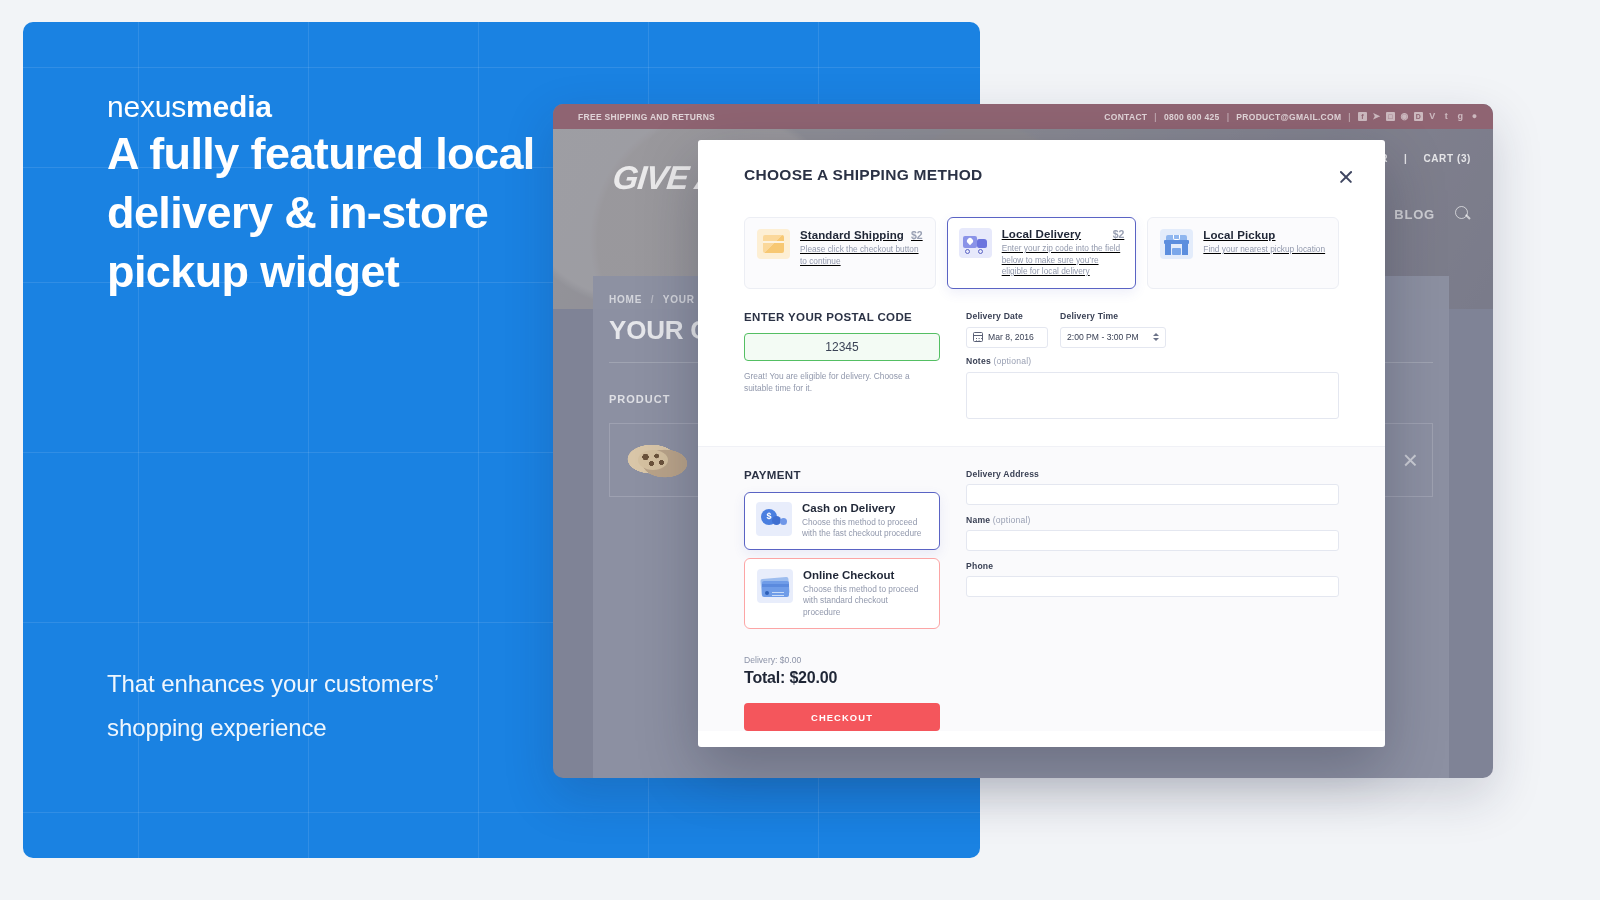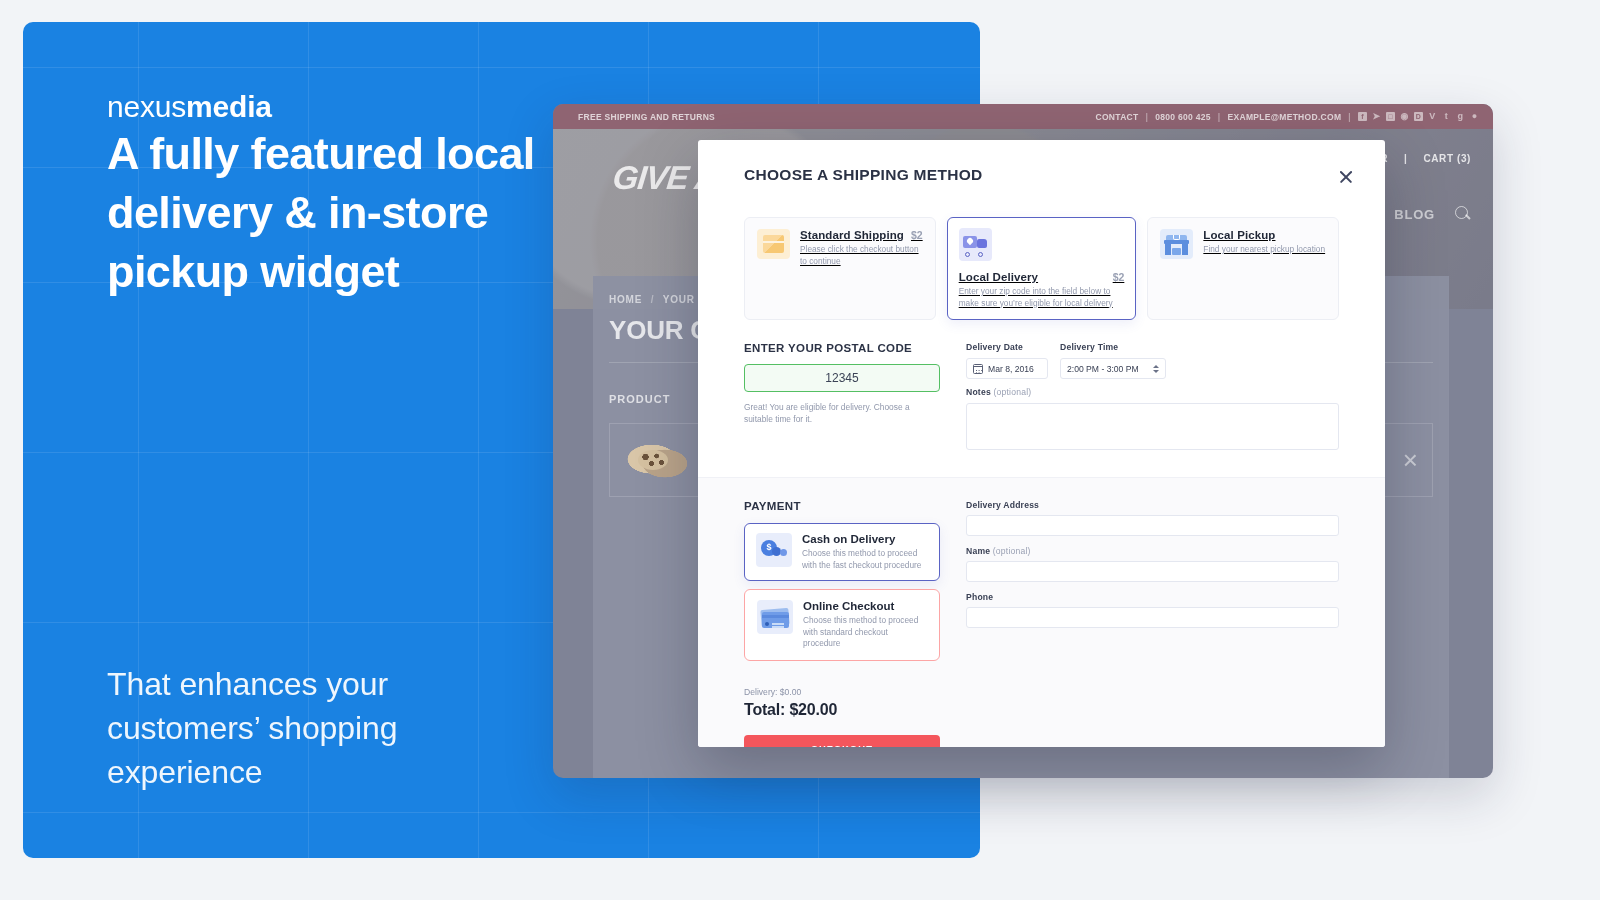--- a/index.html
+++ b/index.html
@@ -25,21 +25,21 @@
   .promo-grid .h { left: 0; right: 0; height: 1px; }
   .promo-inner { position: relative; padding: 68px 0 0 84px; }
   .logo { font-size: 30px; letter-spacing: -0.2px; color: #ffffff; font-weight: 300; }
   .logo b { font-weight: 700; }
   .headline {
     font-size: 45px; line-height: 59px; font-weight: 700; color: #ffffff;
     letter-spacing: -0.6px; max-width: 430px;
   }
   .subline {
     position: absolute; left: 84px; top: 640px;
-    font-size: 32px; line-height: 44px; font-weight: 400;
+    font-size: 24px; line-height: 44px; font-weight: 400;
     color: rgba(255,255,255,0.93); max-width: 340px; letter-spacing: -0.1px;
   }
 
   
   .site {
     position: absolute; left: 553px; top: 104px;
     width: 940px; height: 674px;
     border-radius: 10px; overflow: hidden;
     background: #7f8396;
     box-shadow: 0 18px 50px rgba(28,36,64,0.18);
@@ -164,21 +164,20 @@
 
   .ship-row { display: flex; gap: 11px; margin-top: 29px; padding-right: 18px; }
   .ship-card {
     flex: 1 1 0; background: #fbfbfd; border: 1px solid #eceef4; border-radius: 6px;
     padding: 11px 12px; display: flex; gap: 10px; min-height: 62px; cursor: pointer; text-decoration: underline;
   }
   .ship-card.selected {
     background: #ffffff; border: 1.6px solid #5a63c4;
     box-shadow: 0 4px 12px rgba(90,99,196,0.10);
     padding: 10px 11px;
-    flex-direction: column;
   }
   .ship-ico { width: 33px; height: 30px; flex: 0 0 33px; border-radius: 4px; position: relative; }
 
   
   .ico-pkg { background: #fdefd4; }
   .ico-pkg::before {
     content:""; position:absolute; left:6px; top:6px; width:21px; height:18px;
     background: linear-gradient(135deg,#fbd89a 0 50%, #f7c873 50% 100%);
     border-radius: 2px;
   }
@@ -318,21 +317,21 @@
 
   <section class="site">
 
     <div class="site-topbar">
       <span class="left">FREE SHIPPING AND RETURNS</span>
       <span class="right">
         <span>CONTACT</span>
         <span class="sep">|</span>
         <span>0800 600 425</span>
         <span class="sep">|</span>
-        <span>EXAMPLE@METHOD.COM</span>
+        <span>PRODUCT@GMAIL.COM</span>
         <span class="sep">|</span>
         <span class="socials">
           <span>f</span>
           <span class="plain">➤</span>
           <span>□</span>
           <span class="plain">◉</span>
           <span>D</span>
           <span class="plain">V</span>
           <span class="plain">t</span>
           <span class="plain">g</span>

